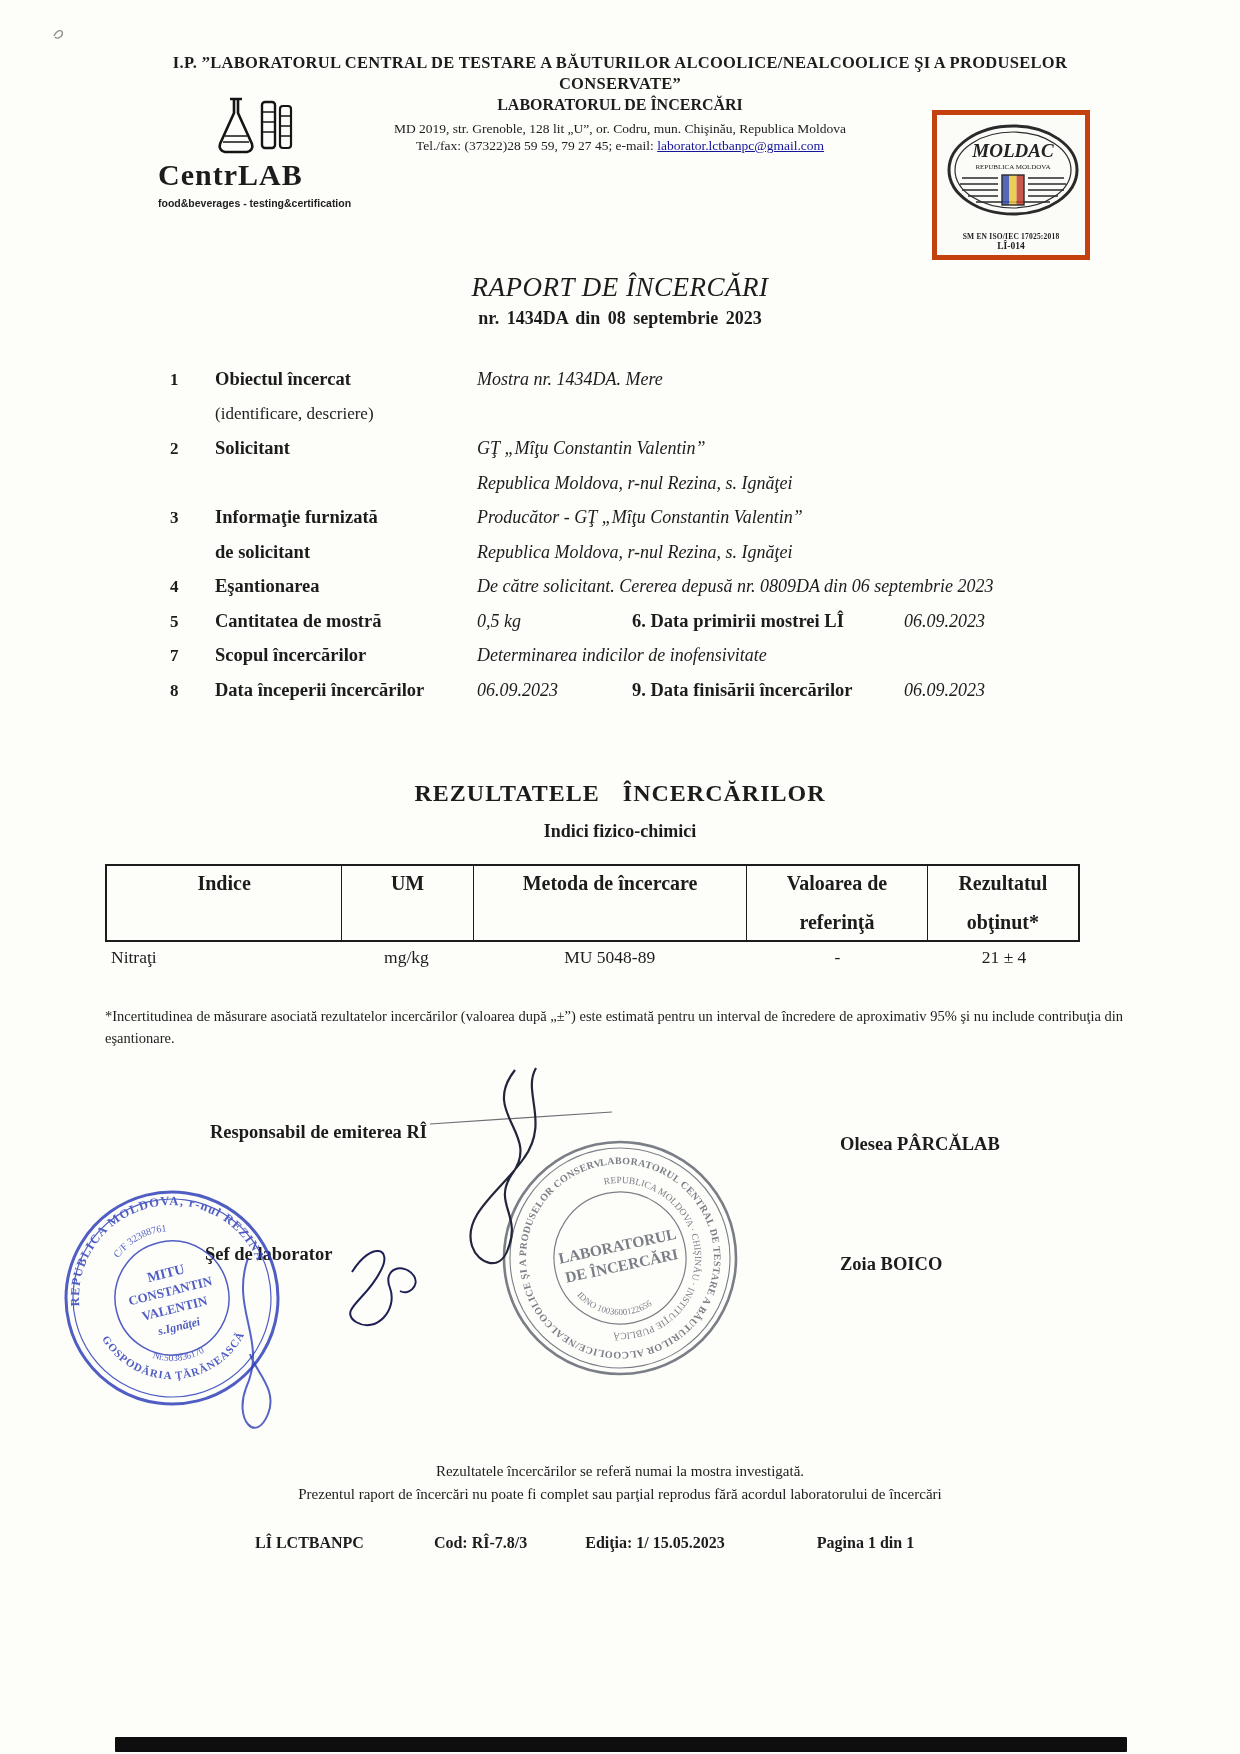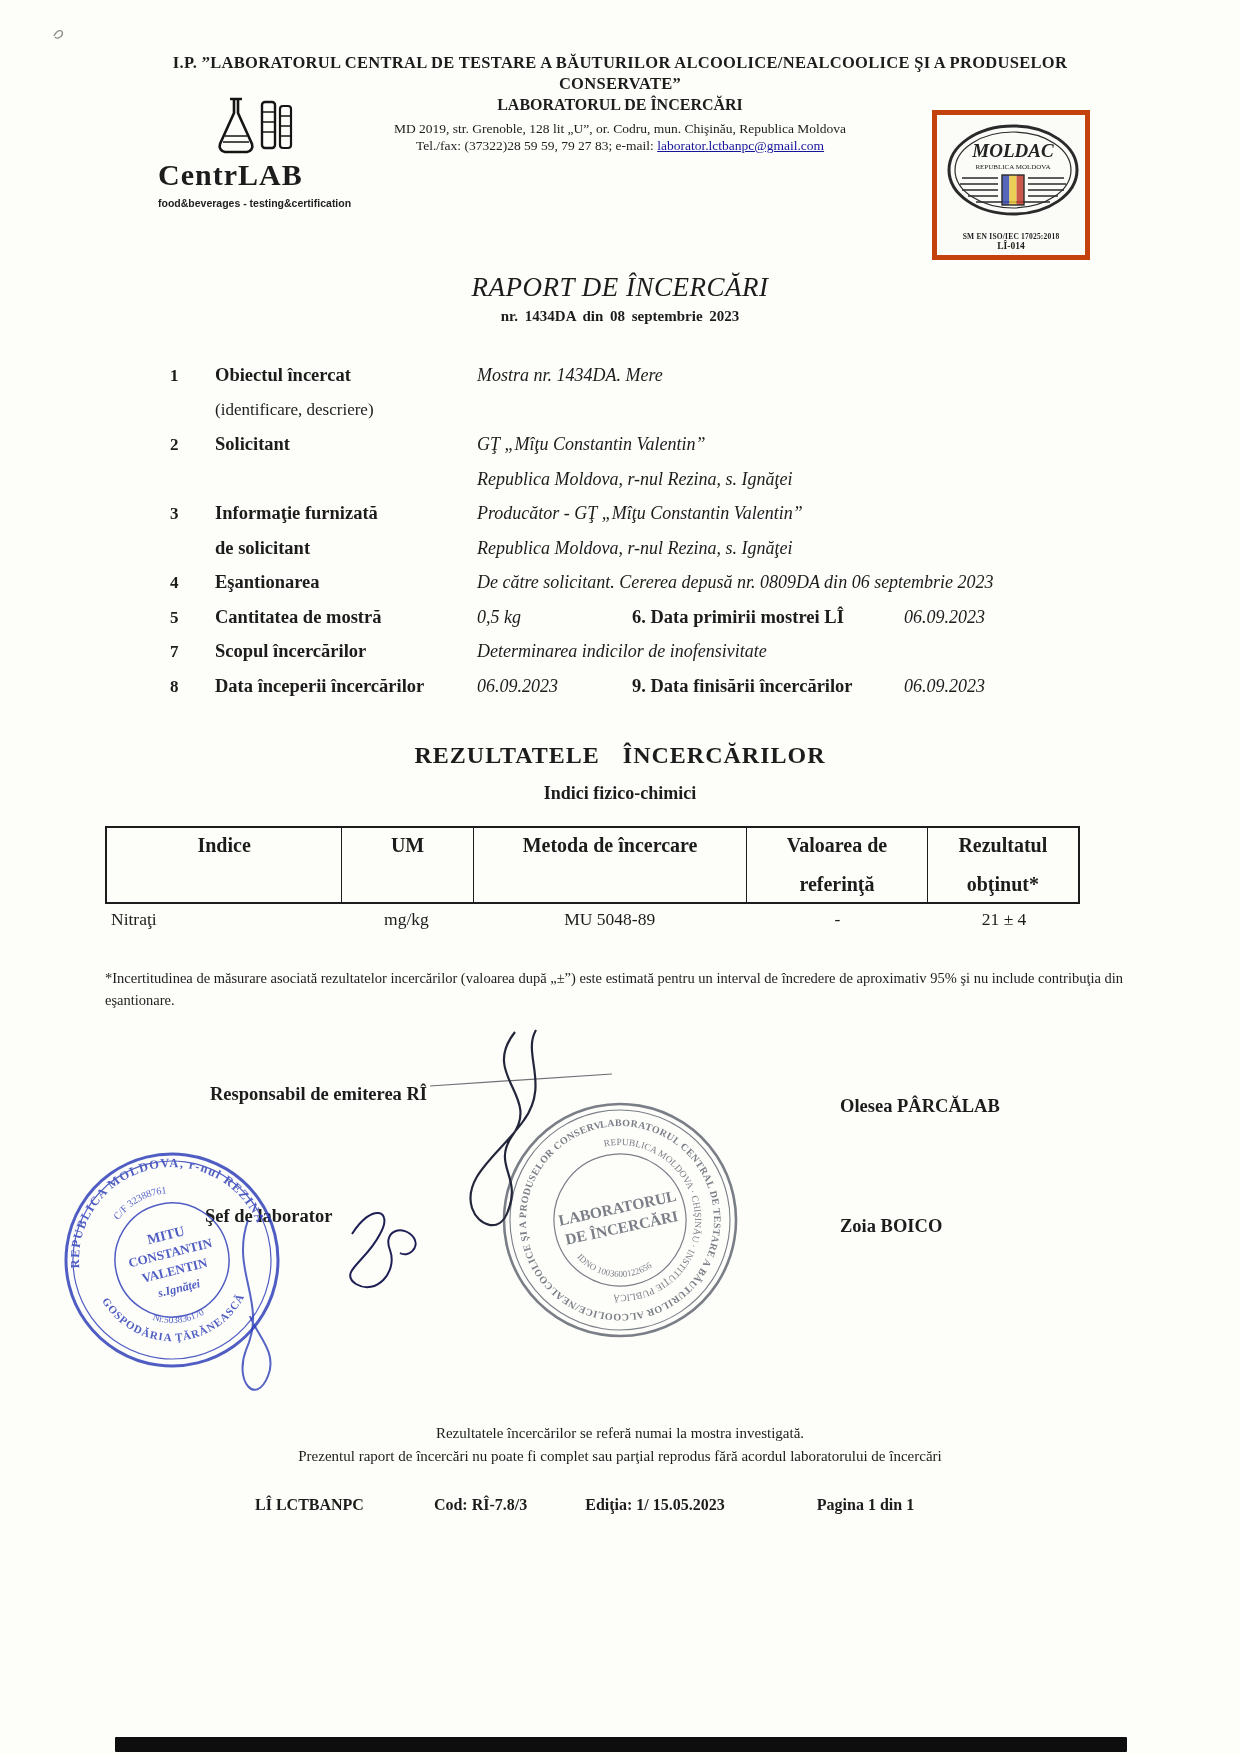--- a/index.html
+++ b/index.html
@@ -21,33 +21,33 @@
   .lab-name { font-weight:bold; font-size:16px; }
   .addr { font-size:13.5px; margin-top:7px; }
   .addr2 { font-size:13.5px; margin-top:1px; }
   .email { color:#14149a; text-decoration:underline; cursor:pointer; }
   .moldac { position:absolute; right:150px; top:110px; width:158px; border:5px solid #c2410c; background:#fbfbf8; text-align:center; padding:5px 3px 4px; }
   .moldac-std { font-size:7.5px; font-weight:bold; margin-top:2px; letter-spacing:.2px; }
   .moldac-code { font-size:9.5px; font-weight:bold; }
   
   .title-block { margin-top:118px; text-align:center; }
   .t-main { font-size:27px; font-weight:normal; font-style:italic; letter-spacing:.5px; }
-  .t-sub { font-size:15px; font-weight:bold; margin-top:5px; word-spacing:3px; }
+  .t-sub { font-size:18px; font-weight:bold; margin-top:5px; word-spacing:3px; }
   
   .fields { margin:40px 60px 0 170px; }
   .frow { display:grid; grid-template-columns:45px 262px 1fr; min-height:34.5px; align-items:baseline; }
   .fnum { font-size:17px; font-weight:bold; }
   .flabel { font-size:18.5px; font-weight:bold; }
   .flabel.plain { font-weight:normal; font-size:17px; }
   .fval { font-size:18px; font-style:italic; }
   .combo { display:flex; align-items:baseline; }
   .vslot { width:155px; }
   .inline-label { width:272px; font-style:normal; font-weight:bold; font-size:18.5px; }
   
-  .res-title { margin-top:32px; text-align:center; font-size:24px; font-weight:bold; letter-spacing:1px; word-spacing:16px; }
+  .res-title { margin-top:66px; text-align:center; font-size:24px; font-weight:bold; letter-spacing:1px; word-spacing:16px; }
   .res-sub { margin-top:14px; text-align:center; font-size:18px; font-weight:bold; }
   .rtable { margin:22px 0 0 105px; width:975px; }
   .rhead { display:flex; border:2.5px solid #1c1c1c; height:78px; }
   .hc { border-left:1.5px solid #1c1c1c; padding-top:6px; text-align:center; font-weight:bold; font-size:20px; }
   .hc:first-child { border-left:none; }
   .hc.two { display:flex; flex-direction:column; justify-content:space-between; padding-bottom:6px; }
   .c0 { width:240px; } .c1 { width:135px; } .c2 { width:280px; } .c3 { width:185px; } .c4 { width:155px;text-align:center; }
   .rrow { display:flex; margin-top:5px; font-size:17.5px; }
   .dc { text-align:center; }
   .dc.c0 { text-align:left; padding-left:6px; }
@@ -92,21 +92,21 @@
       </svg>
     </div>
     <div class="logo-name">CentrLAB</div>
     <div class="logo-tag">food&amp;beverages - testing&amp;certification</div>
   </div>
 
   <div class="center-head">
     <div class="lab-name">LABORATORUL DE ÎNCERCĂRI</div>
     <div class="addr">MD 2019, str. Grenoble, 128 lit „U”, or. Codru, mun. Chişinău, Republica Moldova</div>
     <div class="addr2">
-      <span>Tel./fax: (37322)28 59 59, 79 27 83; e-mail: </span><a class="email" href="#">laborator.lctbanpc@gmail.com</a>
+      <span>Tel./fax: (37322)28 59 59, 79 27 45; e-mail: </span><a class="email" href="#">laborator.lctbanpc@gmail.com</a>
     </div>
   </div>
 
   <div class="moldac">
     <svg width="146" height="106" viewBox="0 0 146 106">
       <ellipse cx="73" cy="50" rx="64" ry="44" fill="none" stroke="#2a2a2a" stroke-width="3"></ellipse>
       <ellipse cx="73" cy="50" rx="58" ry="38" fill="none" stroke="#2a2a2a" stroke-width="1.2"></ellipse>
       <text x="73" y="37" text-anchor="middle" font-size="19" font-weight="bold" font-style="italic" fill="#222">MOLDAC</text>
       <text x="73" y="49" text-anchor="middle" font-size="7" fill="#222">REPUBLICA MOLDOVA</text>
       <path d="M22,58 H58 M88,58 H124 M20,64 H58 M88,64 H126 M22,70 H58 M88,70 H124 M28,76 H58 M88,76 H118 M36,82 H110" stroke="#2a2a2a" stroke-width="1.6"></path>

